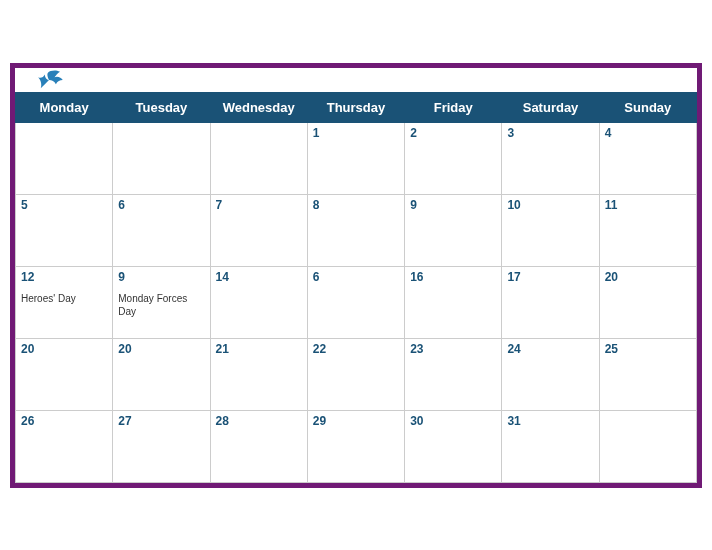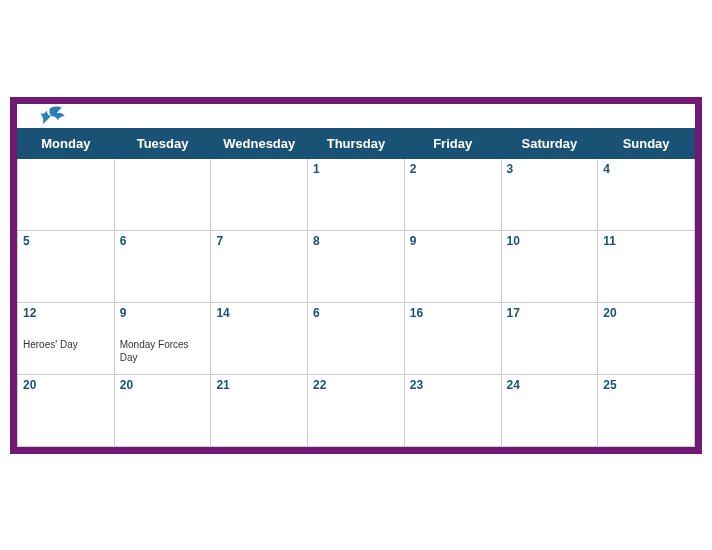--- a/index.html
+++ b/index.html
@@ -8,21 +8,21 @@
       background: #fff;
       display: flex;
       justify-content: center;
       align-items: center;
       min-height: 100vh;
       padding: 10px;
     }
     .calendar-wrapper {
       width: 712px;
       background: #22c55e;
-      border: 7px solid #701a75;
+      border: 5px solid #701a75;
     }
     .calendar-header {
       display: flex;
       align-items: center;
       justify-content: center;
       padding: 12px 20px;
       position: relative;
       background: #fff;
     }
     .logo-area {
@@ -85,21 +85,21 @@
       background: #fff;
     }
     .day-number {
       font-size: 12px;
       color: #1a5276;
       font-weight: bold;
     }
     .holiday-text {
       font-size: 10px;
       color: #333;
-      margin-top: 18px;
+      margin-top: 8px;
       line-height: 1.3;
     }
     
   </style>
 </head>
 <body>
 
 <div class="calendar-wrapper">
   <div class="calendar-header">
     <div class="logo-area">
@@ -207,15 +207,36 @@
           <td>
             <div class="day-number">23</div>
           </td>
           <td>
             <div class="day-number">24</div>
           </td>
           <td>
             <div class="day-number">25</div>
           </td>
         </tr>
+        <tr>
+          <td>
+            <div class="day-number">26</div>
+          </td>
+          <td>
+            <div class="day-number">27</div>
+          </td>
+          <td>
+            <div class="day-number">28</div>
+          </td>
+          <td>
+            <div class="day-number">29</div>
+          </td>
+          <td>
+            <div class="day-number">30</div>
+          </td>
+          <td>
+            <div class="day-number">31</div>
+          </td>
+          <td></td>
+        </tr>
       </tbody>
   </table>
 </div>
 
 </body></html>

